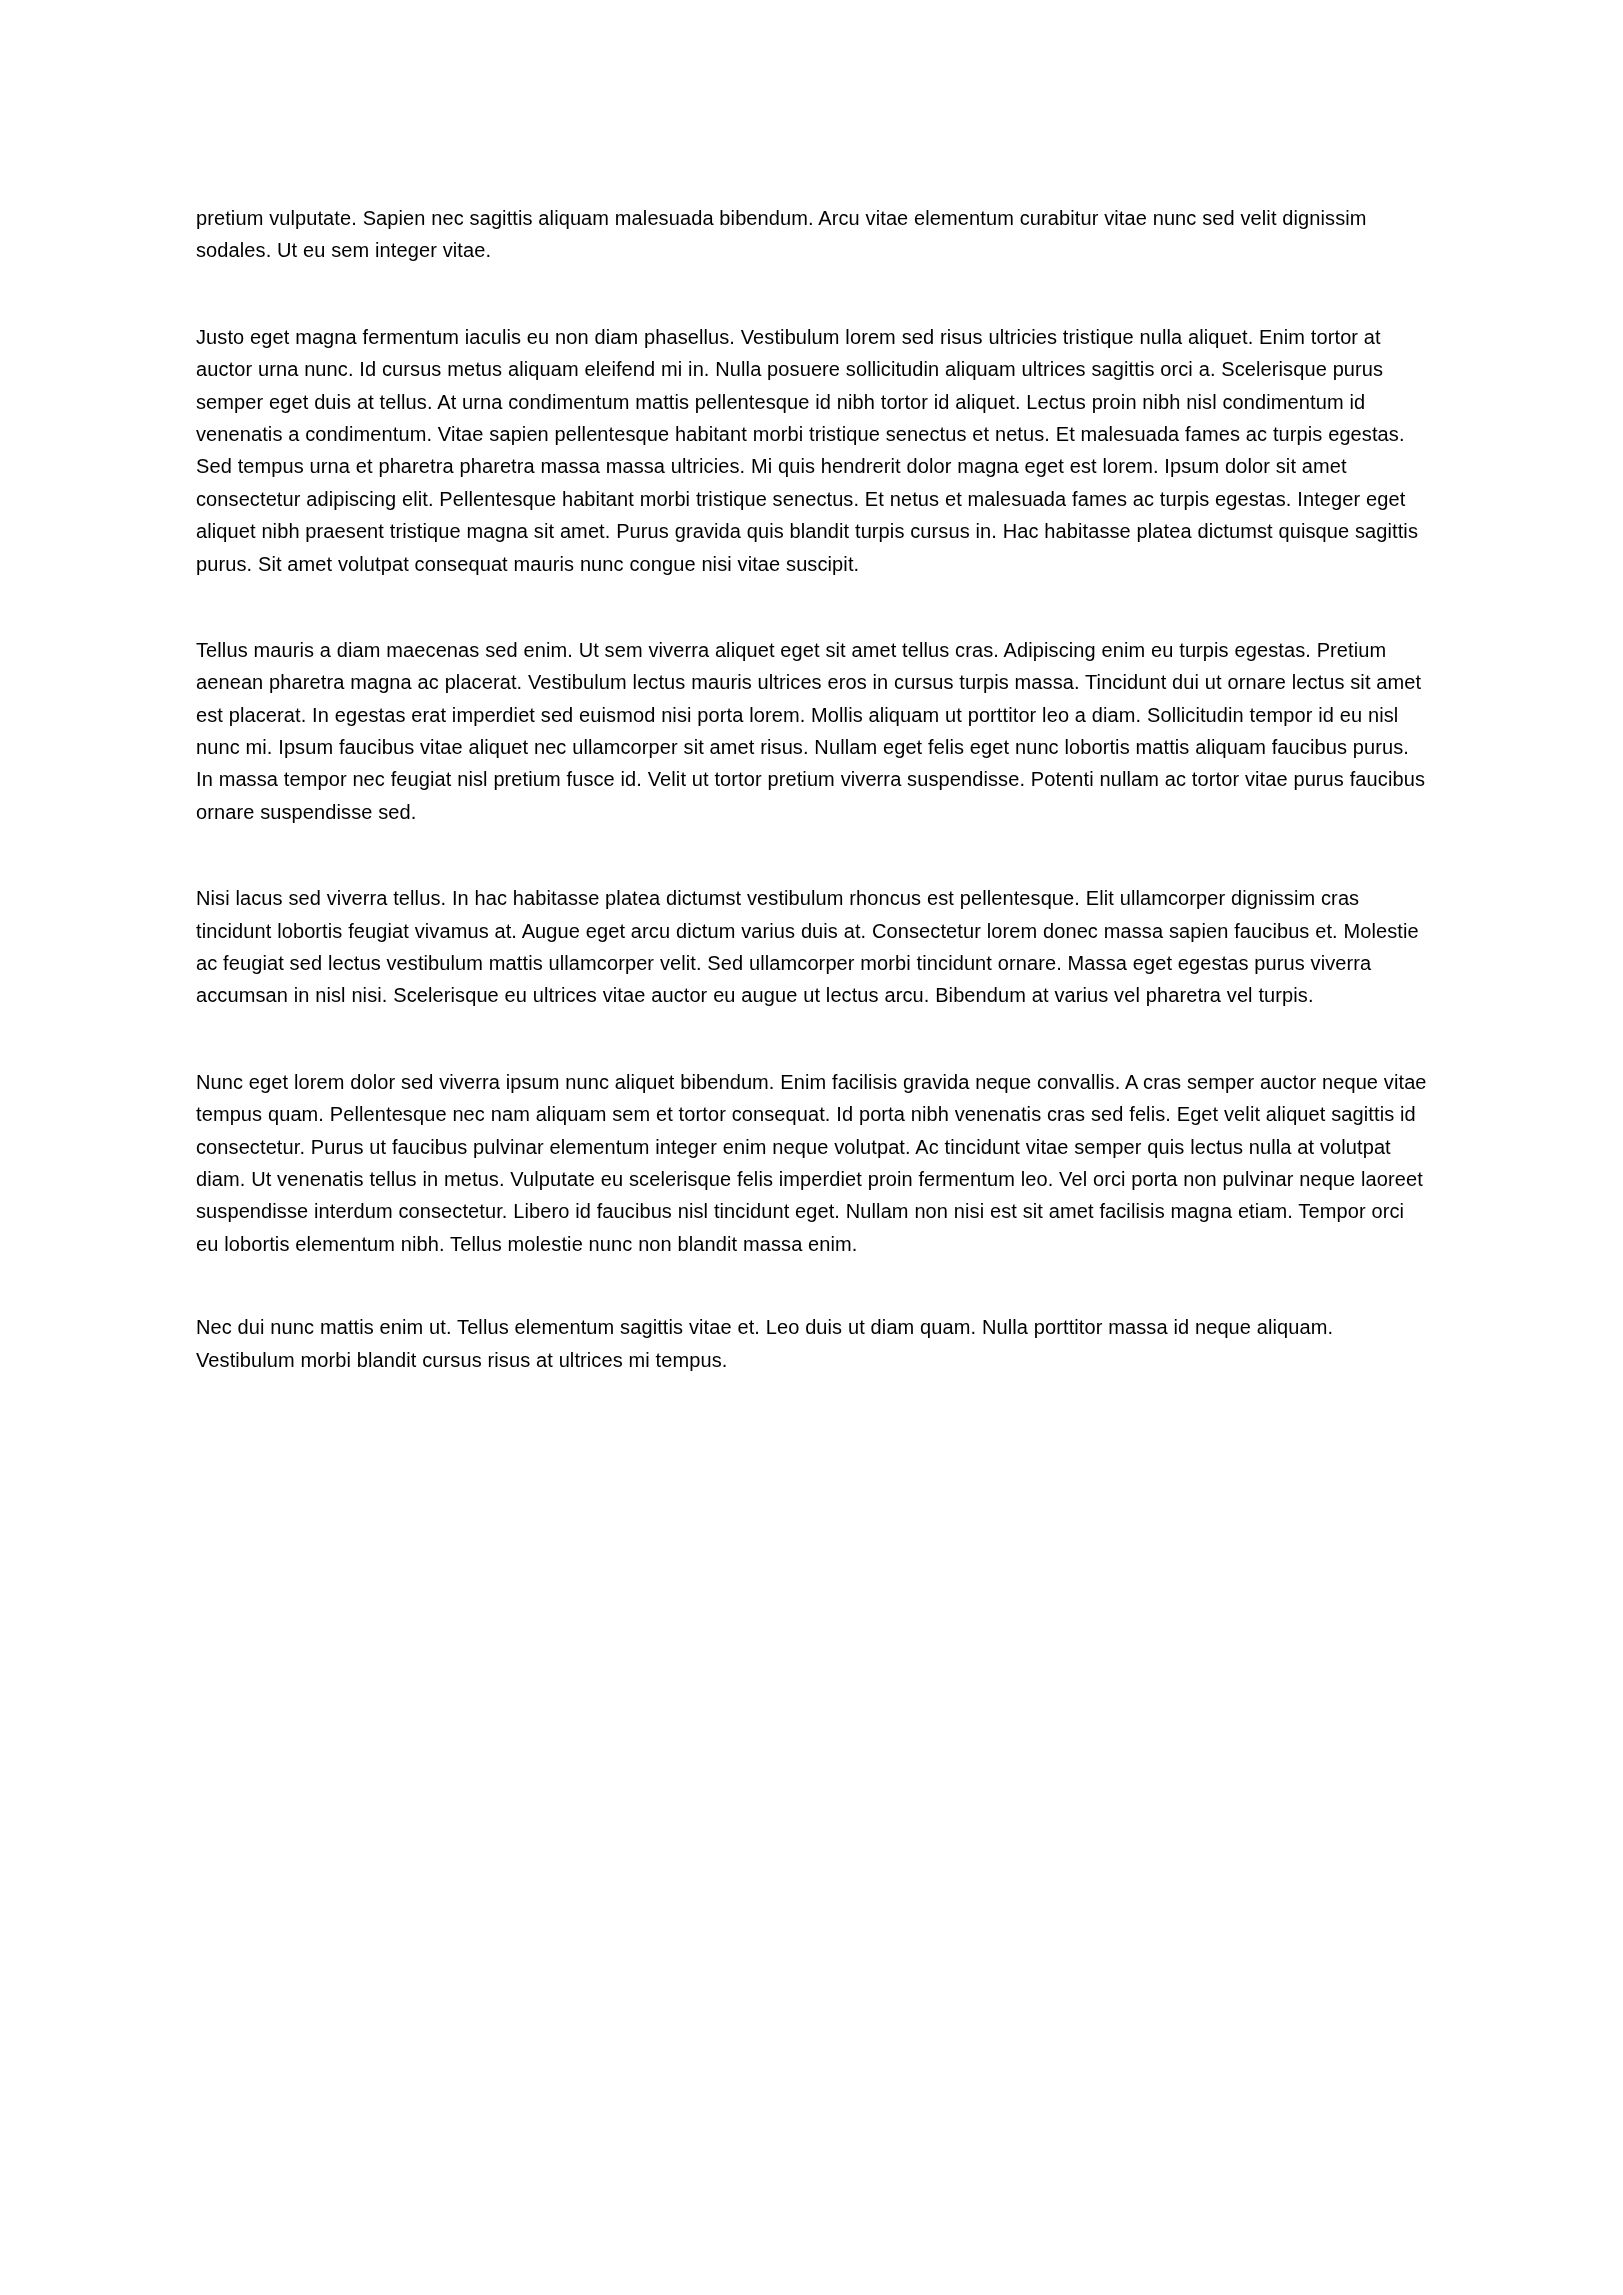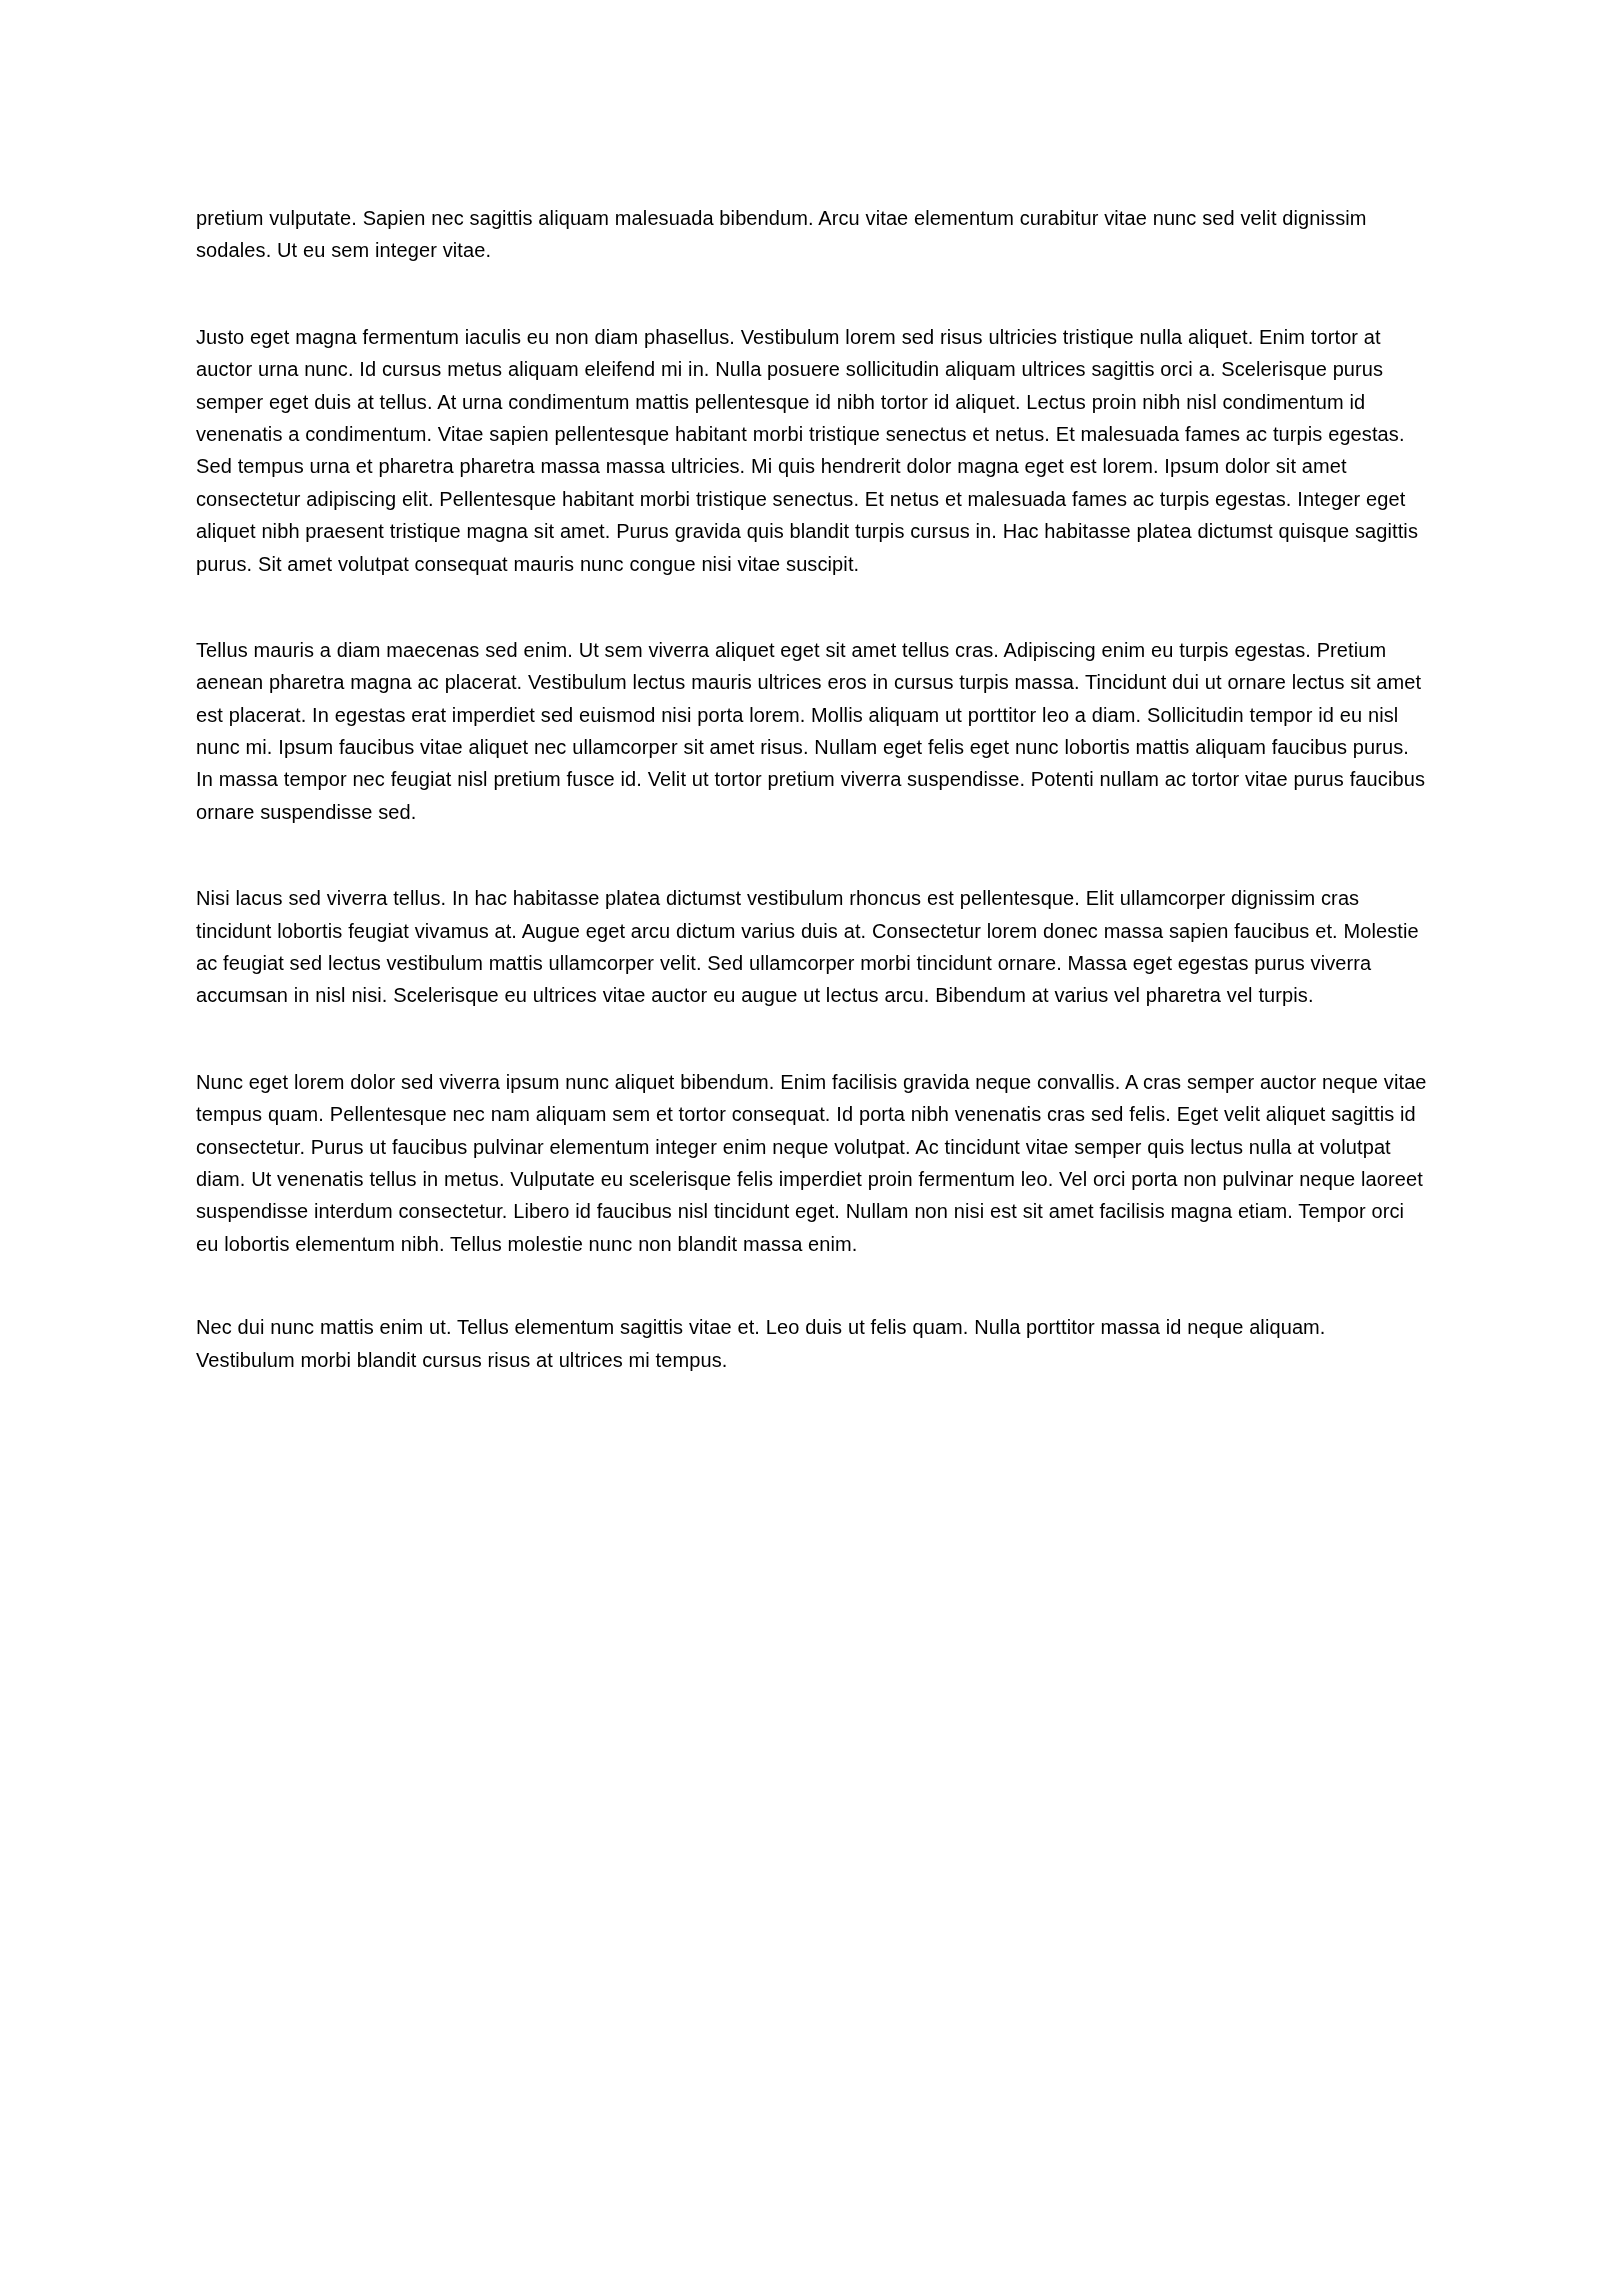--- a/index.html
+++ b/index.html
@@ -53,17 +53,17 @@
 
     <p class="para">Tellus mauris a diam maecenas sed enim. Ut sem viverra aliquet eget sit amet tellus cras. Adipiscing enim eu turpis egestas. Pretium aenean pharetra magna ac placerat. Vestibulum lectus mauris ultrices eros in cursus turpis massa. Tincidunt dui ut ornare lectus sit amet est placerat. In egestas erat imperdiet sed euismod nisi porta lorem. Mollis aliquam ut porttitor leo a diam. Sollicitudin tempor id eu nisl nunc mi. Ipsum faucibus vitae aliquet nec ullamcorper sit amet risus. Nullam eget felis eget nunc lobortis mattis aliquam faucibus purus. In massa tempor nec feugiat nisl pretium fusce id. Velit ut tortor pretium viverra suspendisse. Potenti nullam ac tortor vitae purus faucibus ornare suspendisse sed.</p>
     <div class="gap-lg"></div>
 
     <p class="para">Nisi lacus sed viverra tellus. In hac habitasse platea dictumst vestibulum rhoncus est pellentesque. Elit ullamcorper dignissim cras tincidunt lobortis feugiat vivamus at. Augue eget arcu dictum varius duis at. Consectetur lorem donec massa sapien faucibus et. Molestie ac feugiat sed lectus vestibulum mattis ullamcorper velit. Sed ullamcorper morbi tincidunt ornare. Massa eget egestas purus viverra accumsan in nisl nisi. Scelerisque eu ultrices vitae auctor eu augue ut lectus arcu. Bibendum at varius vel pharetra vel turpis.</p>
     <div class="gap-lg"></div>
 
     <p class="para">Nunc eget lorem dolor sed viverra ipsum nunc aliquet bibendum. Enim facilisis gravida neque convallis. A cras semper auctor neque vitae tempus quam. Pellentesque nec nam aliquam sem et tortor consequat. Id porta nibh venenatis cras sed felis. Eget velit aliquet sagittis id consectetur. Purus ut faucibus pulvinar elementum integer enim neque volutpat. Ac tincidunt vitae semper quis lectus nulla at volutpat diam. Ut venenatis tellus in metus. Vulputate eu scelerisque felis imperdiet proin fermentum leo. Vel orci porta non pulvinar neque laoreet suspendisse interdum consectetur. Libero id faucibus nisl tincidunt eget. Nullam non nisi est sit amet facilisis magna etiam. Tempor orci eu lobortis elementum nibh. Tellus molestie nunc non blandit massa enim.</p>
     <div class="gap-md"></div>
 
-    <p class="para">Nec dui nunc mattis enim ut. Tellus elementum sagittis vitae et. Leo duis ut felis quam. Nulla porttitor massa id neque aliquam. Vestibulum morbi blandit cursus risus at ultrices mi tempus.</p>
+    <p class="para">Nec dui nunc mattis enim ut. Tellus elementum sagittis vitae et. Leo duis ut diam quam. Nulla porttitor massa id neque aliquam. Vestibulum morbi blandit cursus risus at ultrices mi tempus.</p>
 
   </div>
 </div>
 
 
 </body></html>

